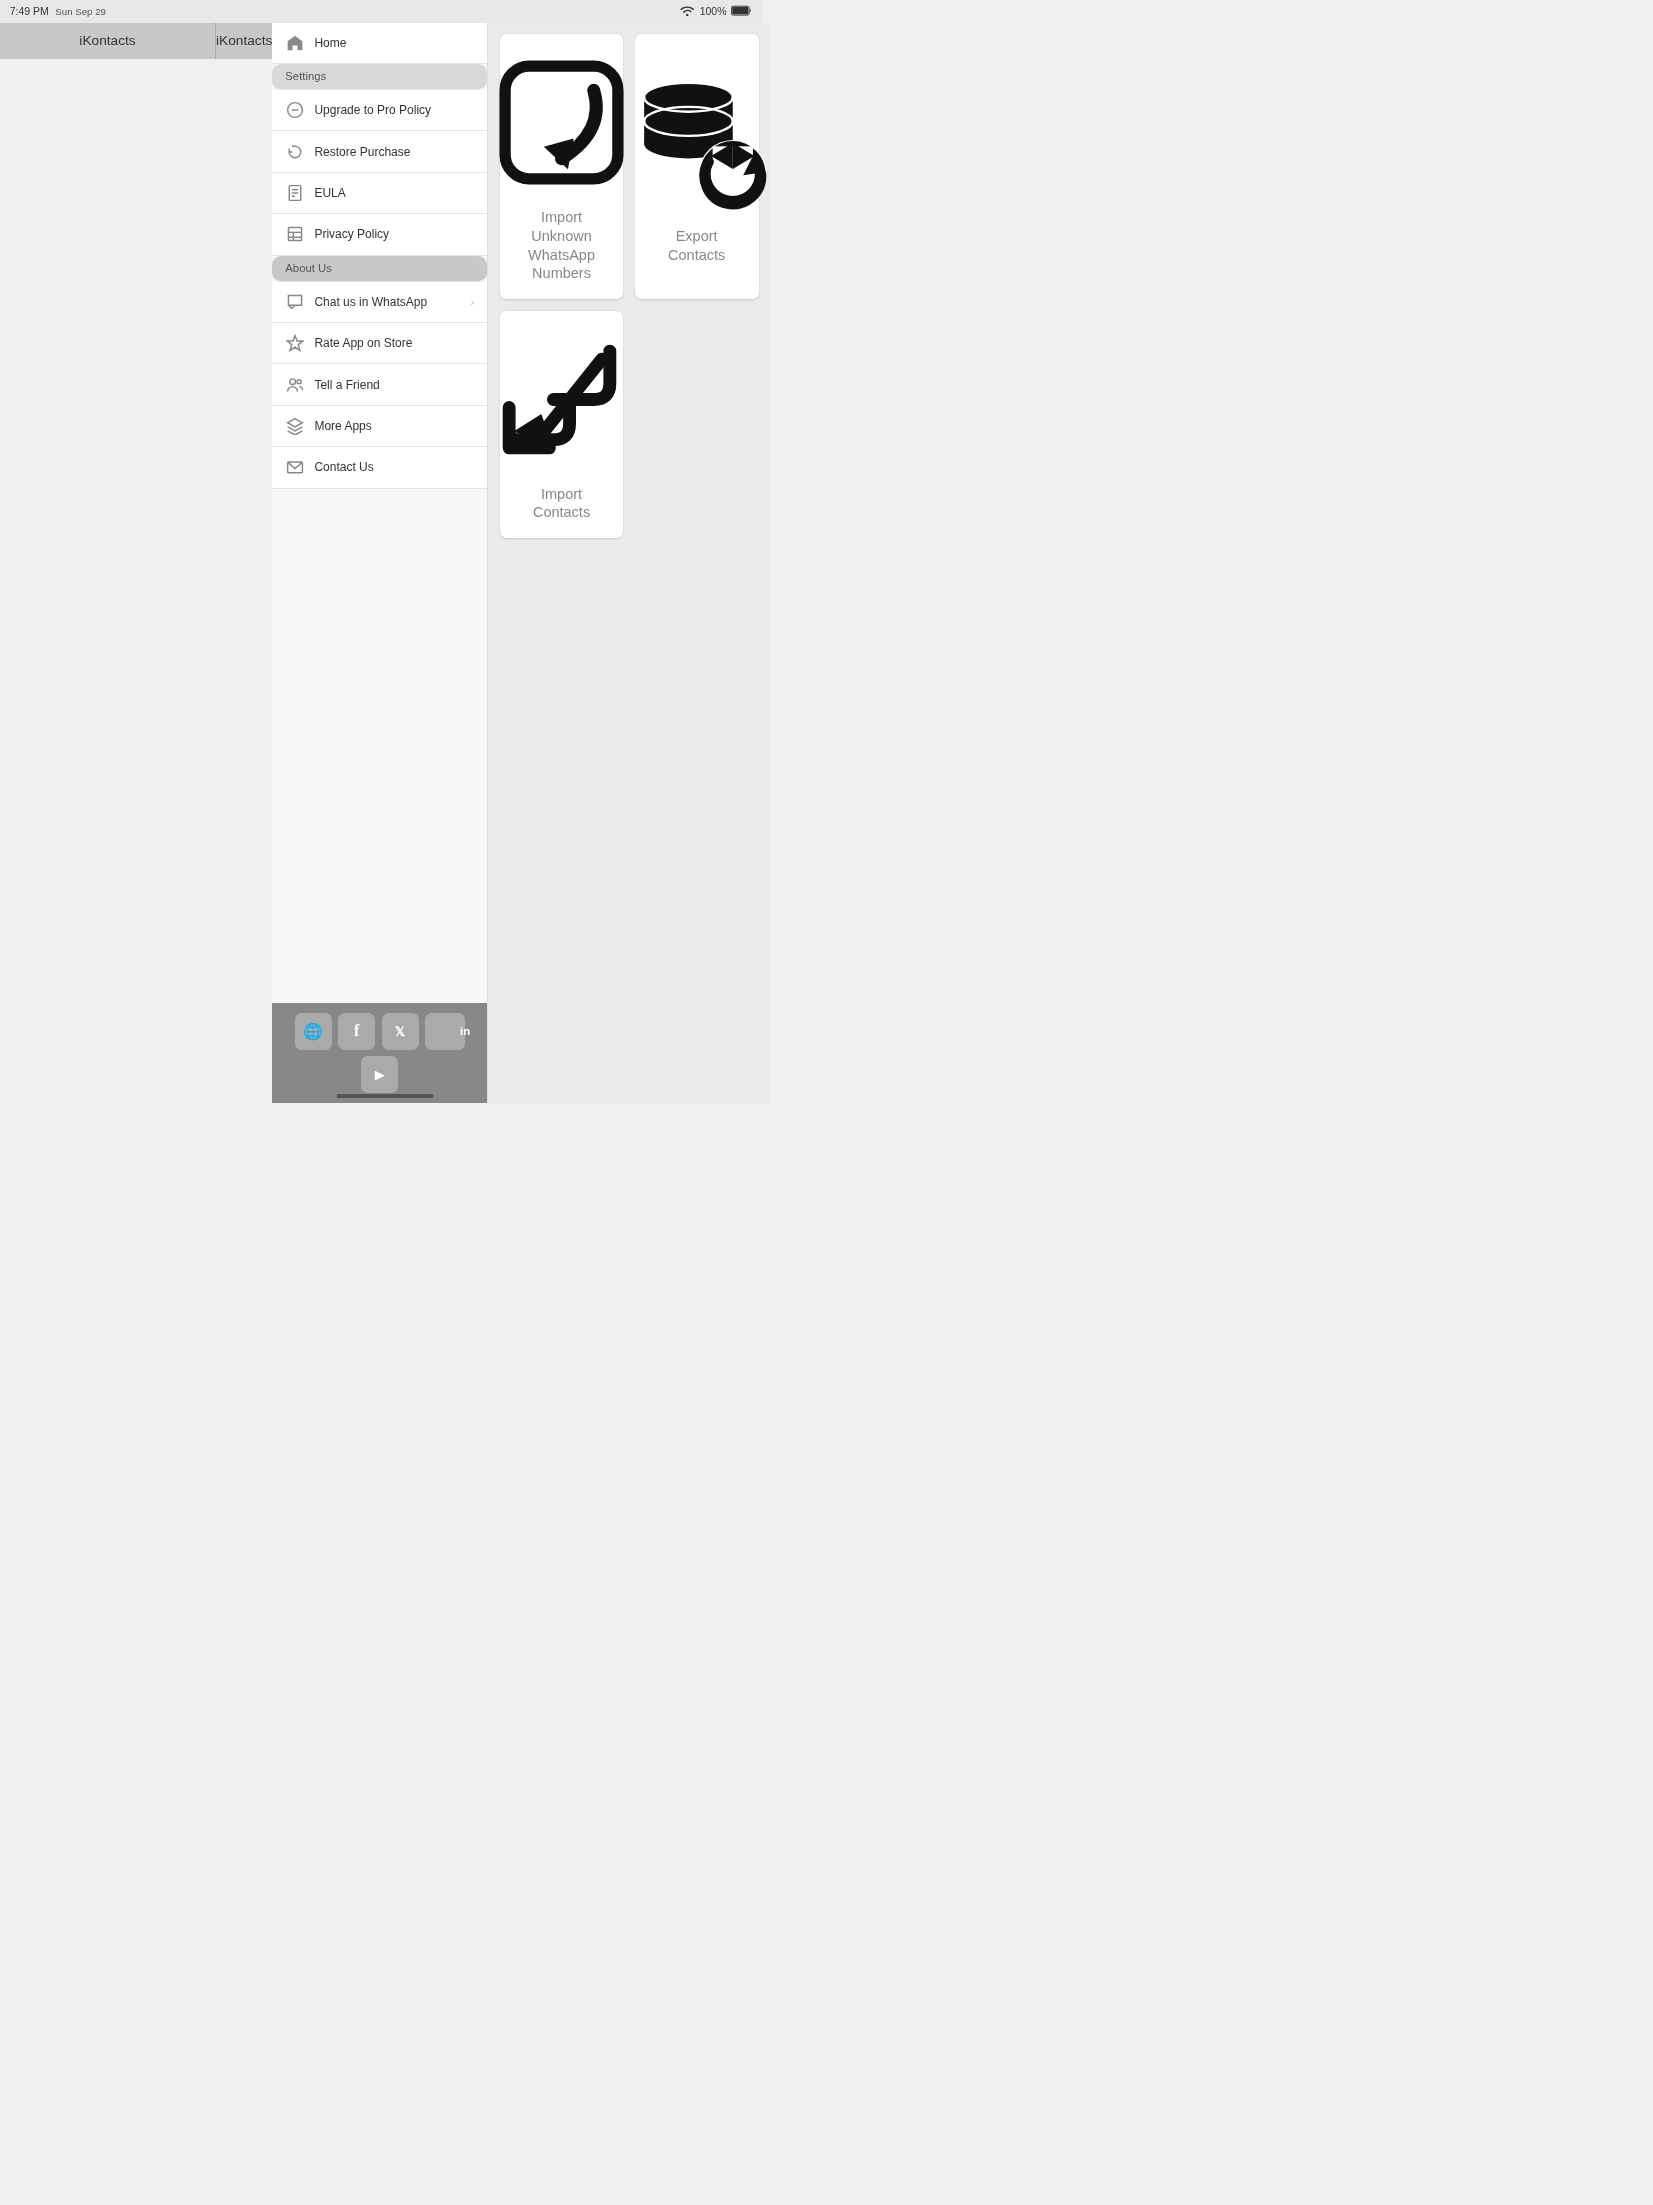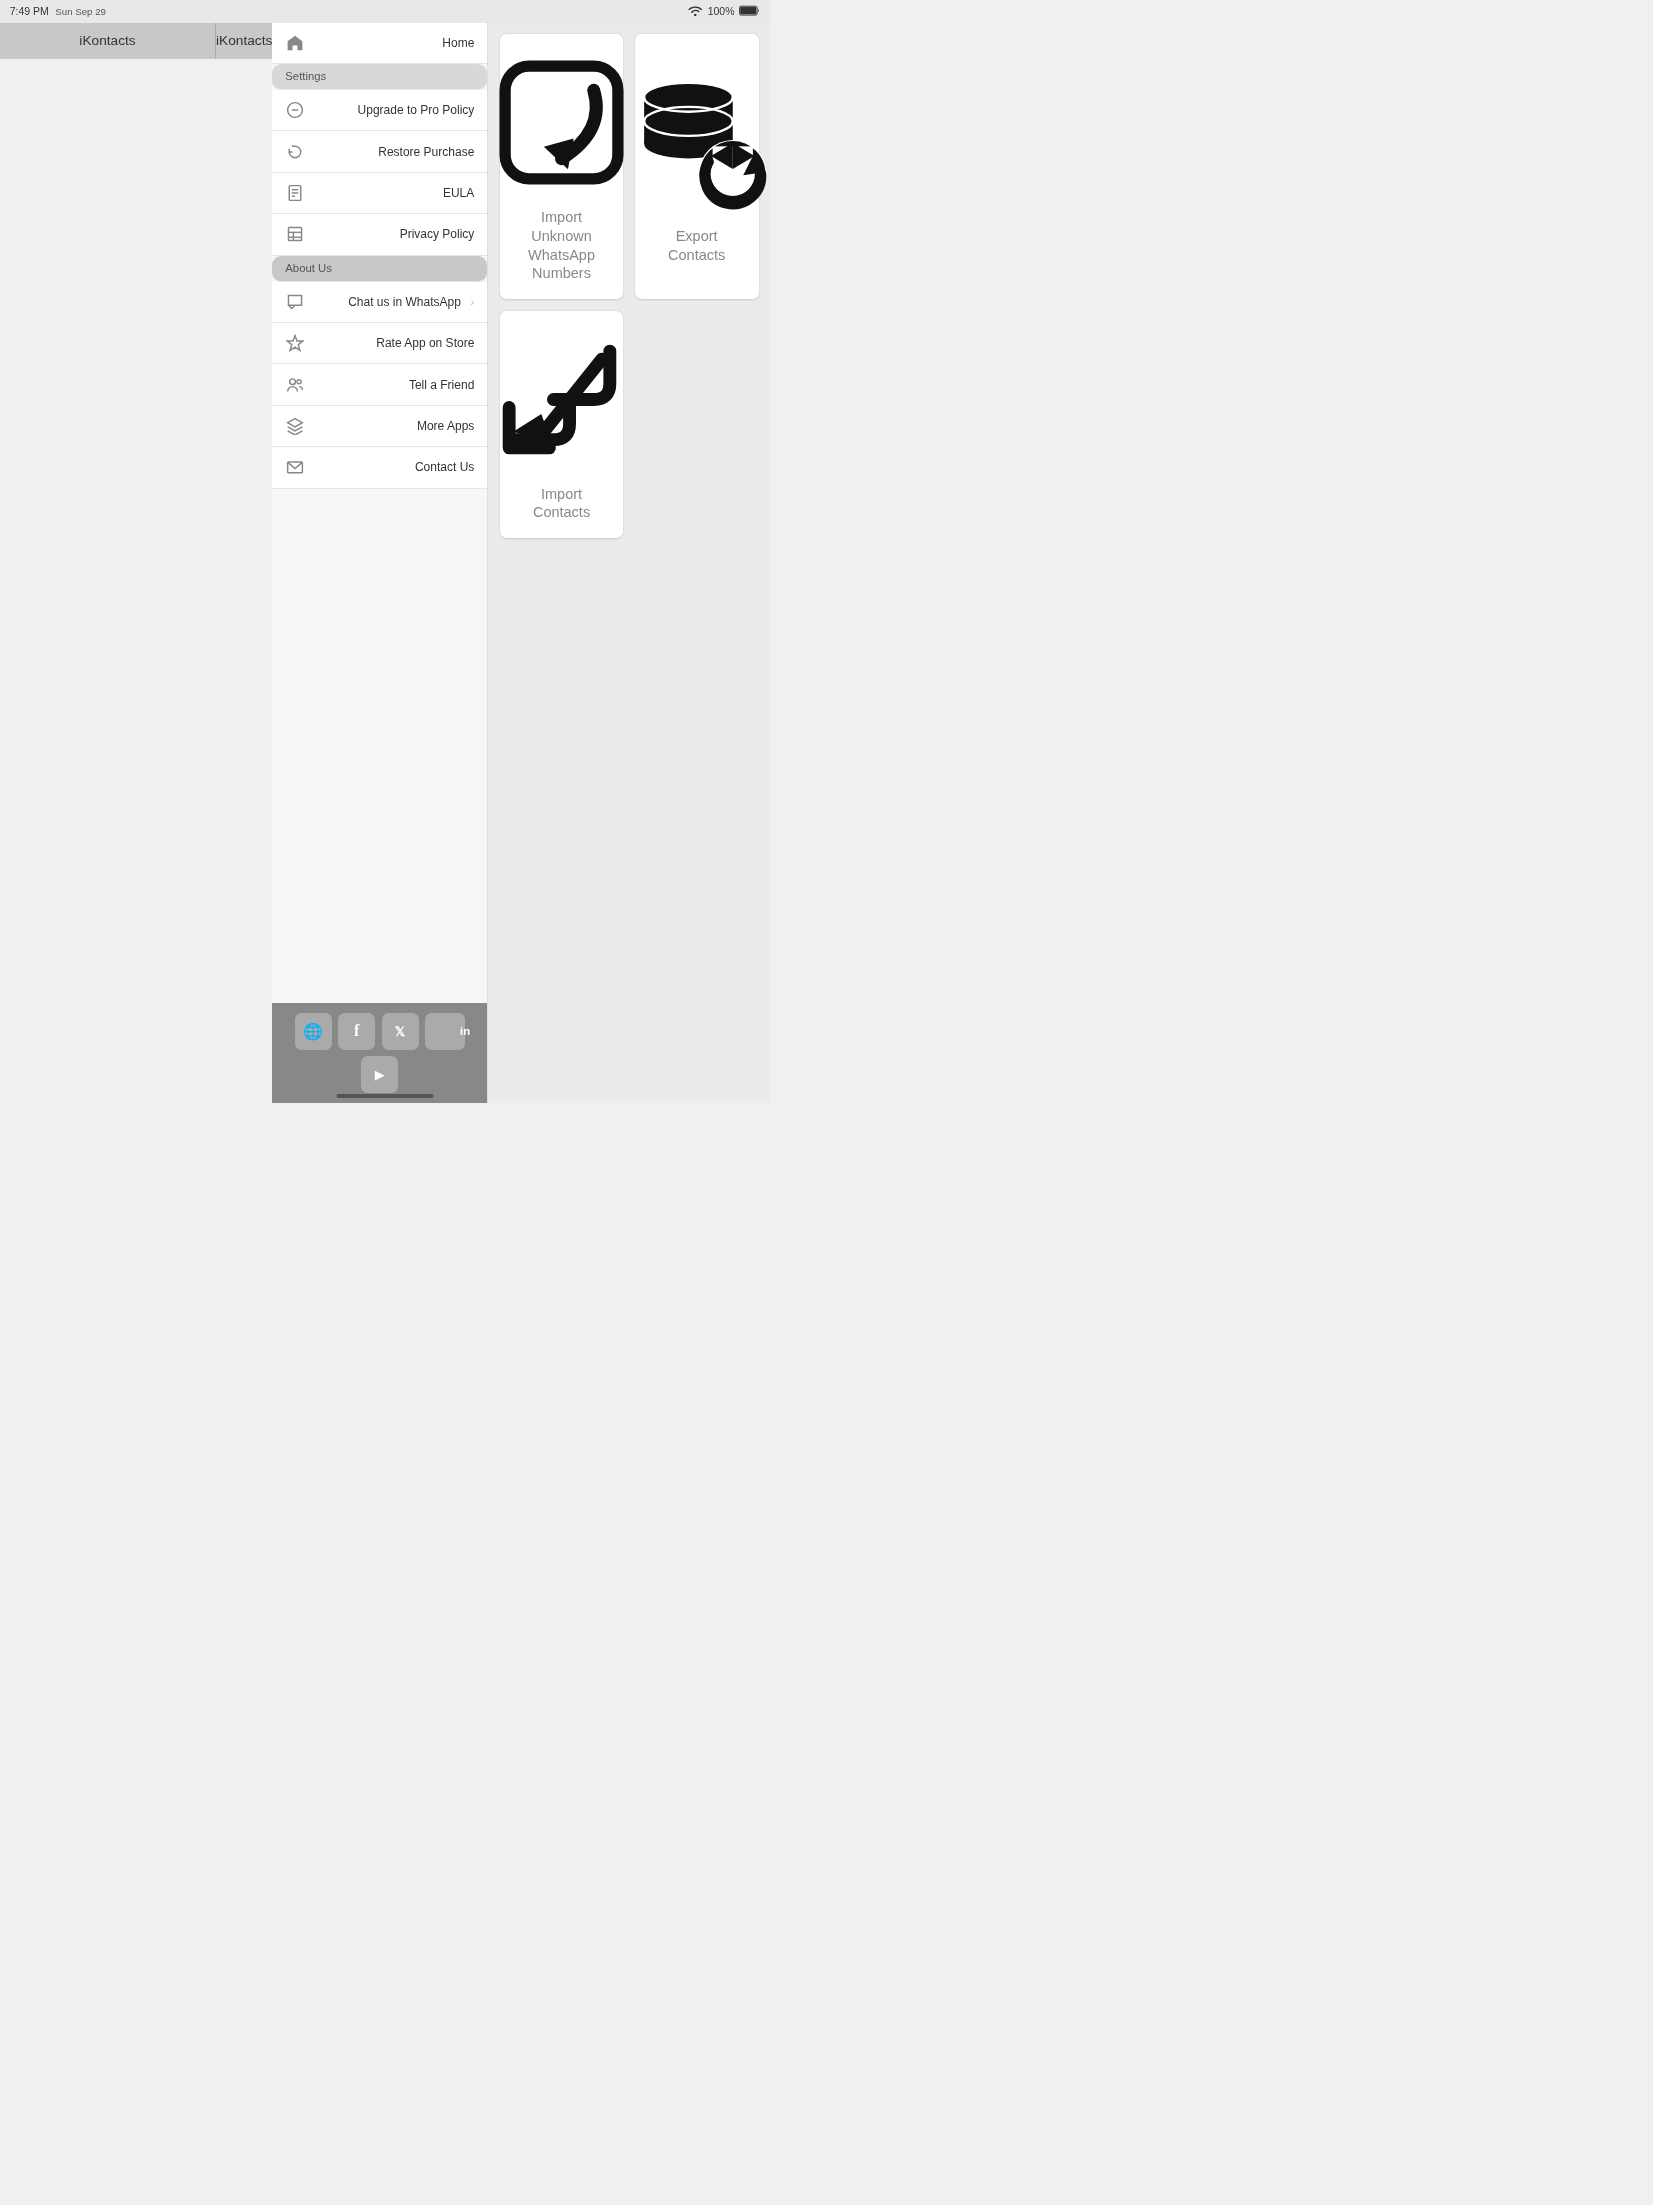--- a/index.html
+++ b/index.html
@@ -8,21 +8,21 @@
       height: 1103px;
       font-family: -apple-system, 'Helvetica Neue', Arial, sans-serif;
       background: #f0f0f0;
       overflow: hidden;
       position: relative;
     }
 
     
     .status-bar {
       position: absolute;
-      top: 0; left: 0; right: 0;
+      top: 0; left: 0; right: 8px;
       height: 22.6px;
       background: #e8e8e8;
       display: flex;
       align-items: center;
       justify-content: space-between;
       padding: 0 9.7px;
       font-size: 10.5px;
       color: #333;
       z-index: 100;
     }
@@ -72,21 +72,20 @@
     }
 
     
     .sidebar {
       width: 216px;
       background: #f7f7f7;
       border-right: 0.8px solid #ddd;
       display: flex;
       flex-direction: column;
       overflow-y: auto;
-      text-align: right;
     }
 
     .sidebar-item {
       display: flex;
       align-items: center;
       padding: 10.5px 13px;
       border-bottom: 0.8px solid #e5e5e5;
       font-size: 12px;
       color: #333;
       cursor: pointer;

